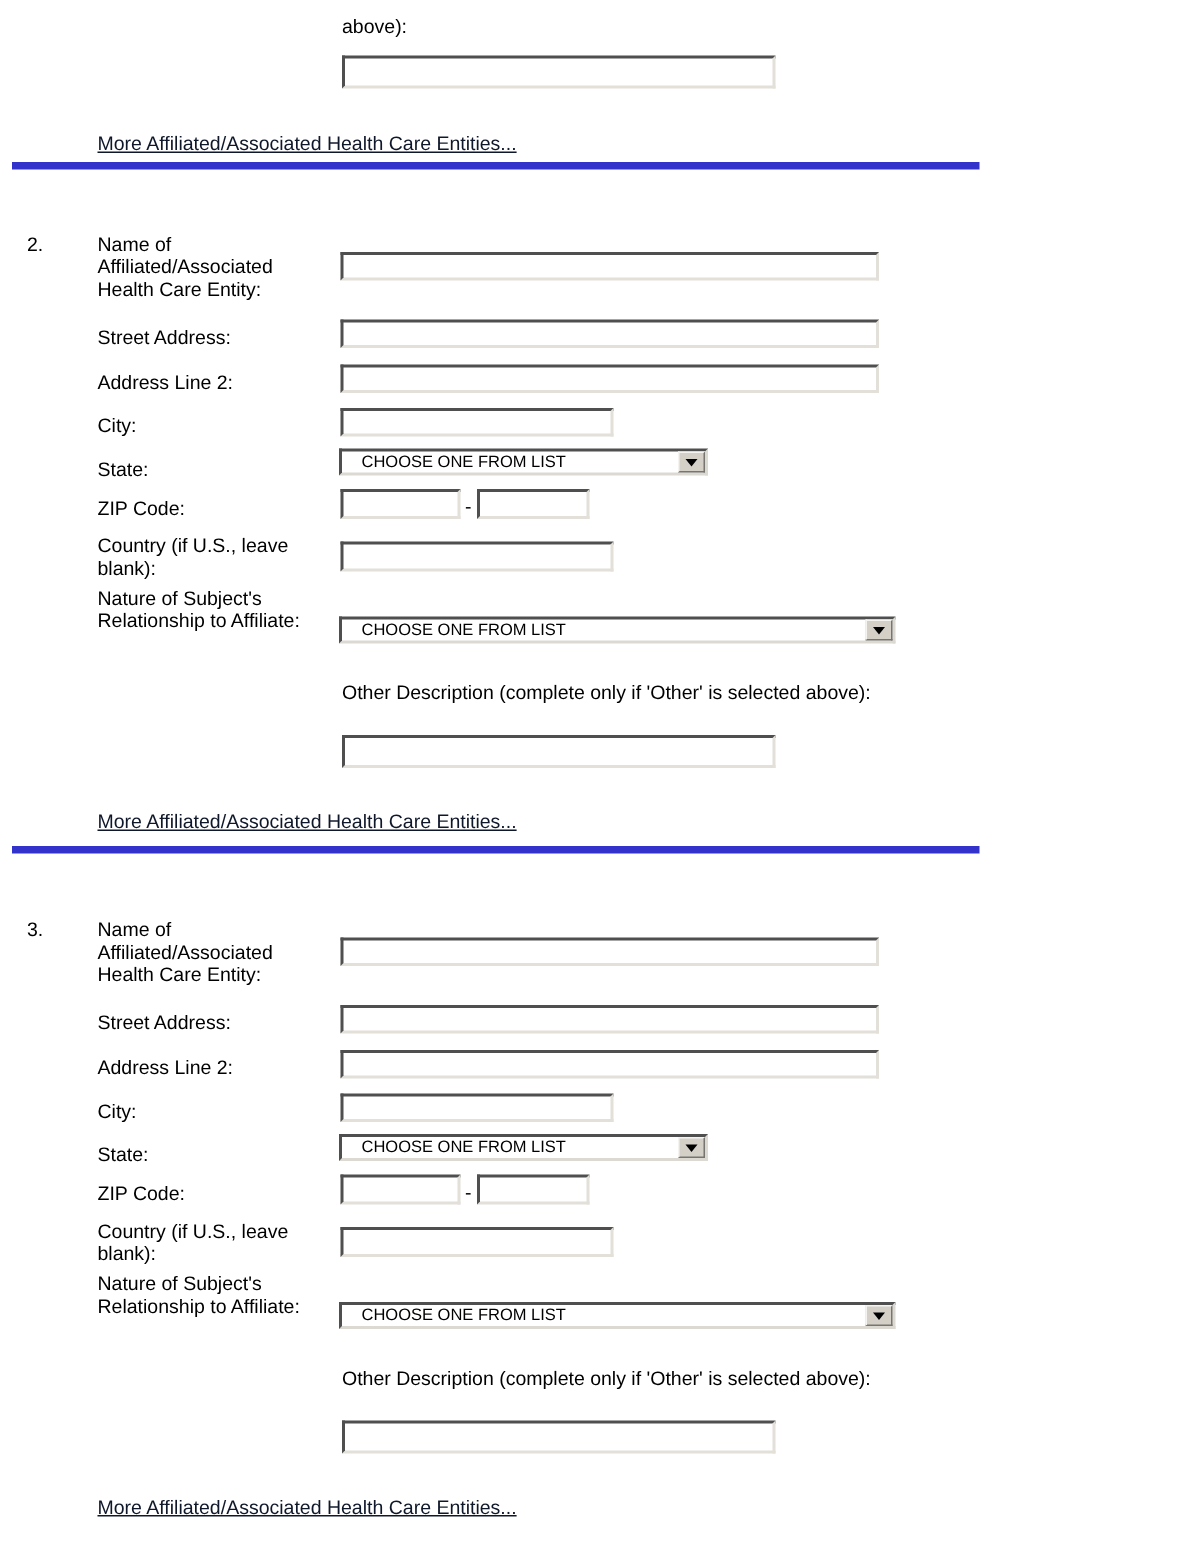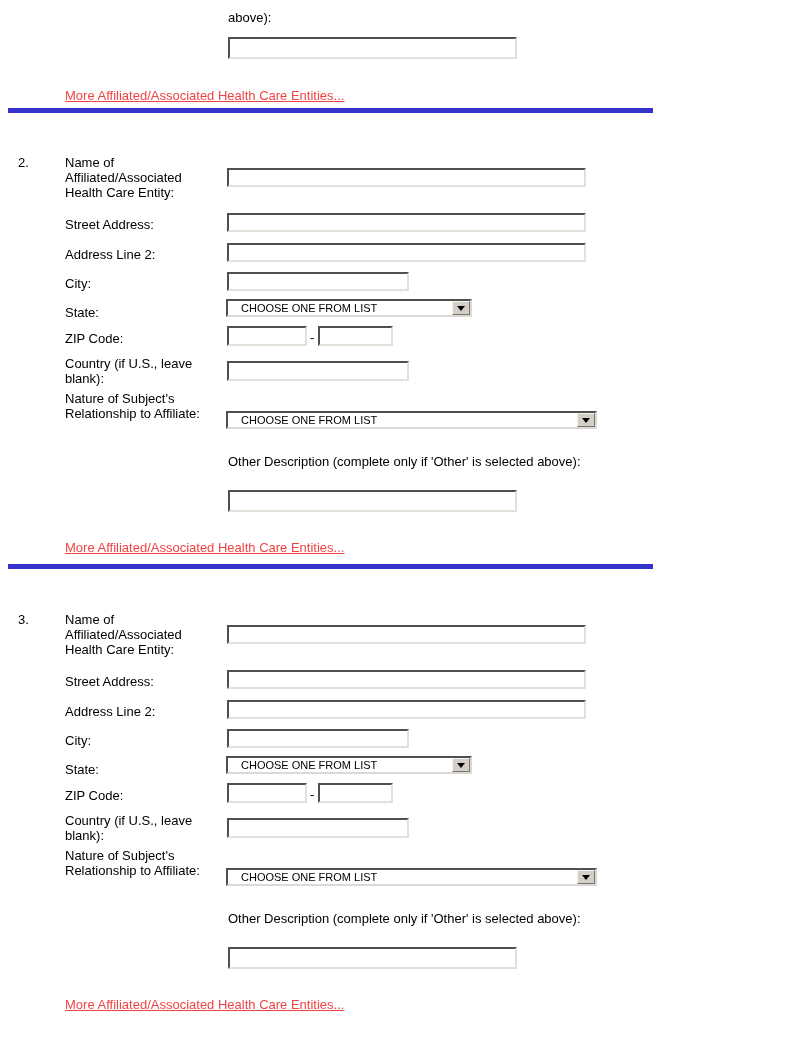--- a/index.html
+++ b/index.html
@@ -12,21 +12,21 @@
       border-bottom:2px solid #e3e0da;border-right:2px solid #e3e0da;
       font-family:"Liberation Sans",sans-serif;font-size:12px;padding:0 2px;outline:none;}
   .sel{position:absolute;box-sizing:border-box;background:#fff;display:flex;align-items:stretch;
       border-top:2px solid #4f4f4f;border-left:2px solid #4f4f4f;
       border-bottom:2px solid #dcd9d3;border-right:2px solid #dcd9d3;cursor:default;}
   .sel .txt{flex:1;font-size:11px;line-height:14px;padding-left:13px;white-space:nowrap;overflow:hidden;}
   .sel .btn{width:16px;background:#d4d0c8;display:flex;align-items:center;justify-content:center;
       border-top:1px solid #f4f3f0;border-left:1px solid #f4f3f0;
       border-bottom:1px solid #77756f;border-right:1px solid #77756f;}
   .tri{width:0;height:0;border-left:4px solid transparent;border-right:4px solid transparent;border-top:5px solid #000;}
-  .link{position:absolute;color:#ef4444;text-decoration:underline;cursor:pointer;}
+  .link{position:absolute;color:#0f172a;text-decoration:underline;cursor:pointer;}
   .divider{position:absolute;left:8px;width:645px;height:5px;background:#3333CC;}
   .odesc{position:absolute;line-height:16px;}
 </style>
 </head>
 <body>
 
 <div class="page">
 
   <div class="lbl" style="left:228px;top:10px;">above):</div>
   <input class="tb" style="left: 228px; top: 37px; width: 289px; height: 22px;" type="text" value="">

